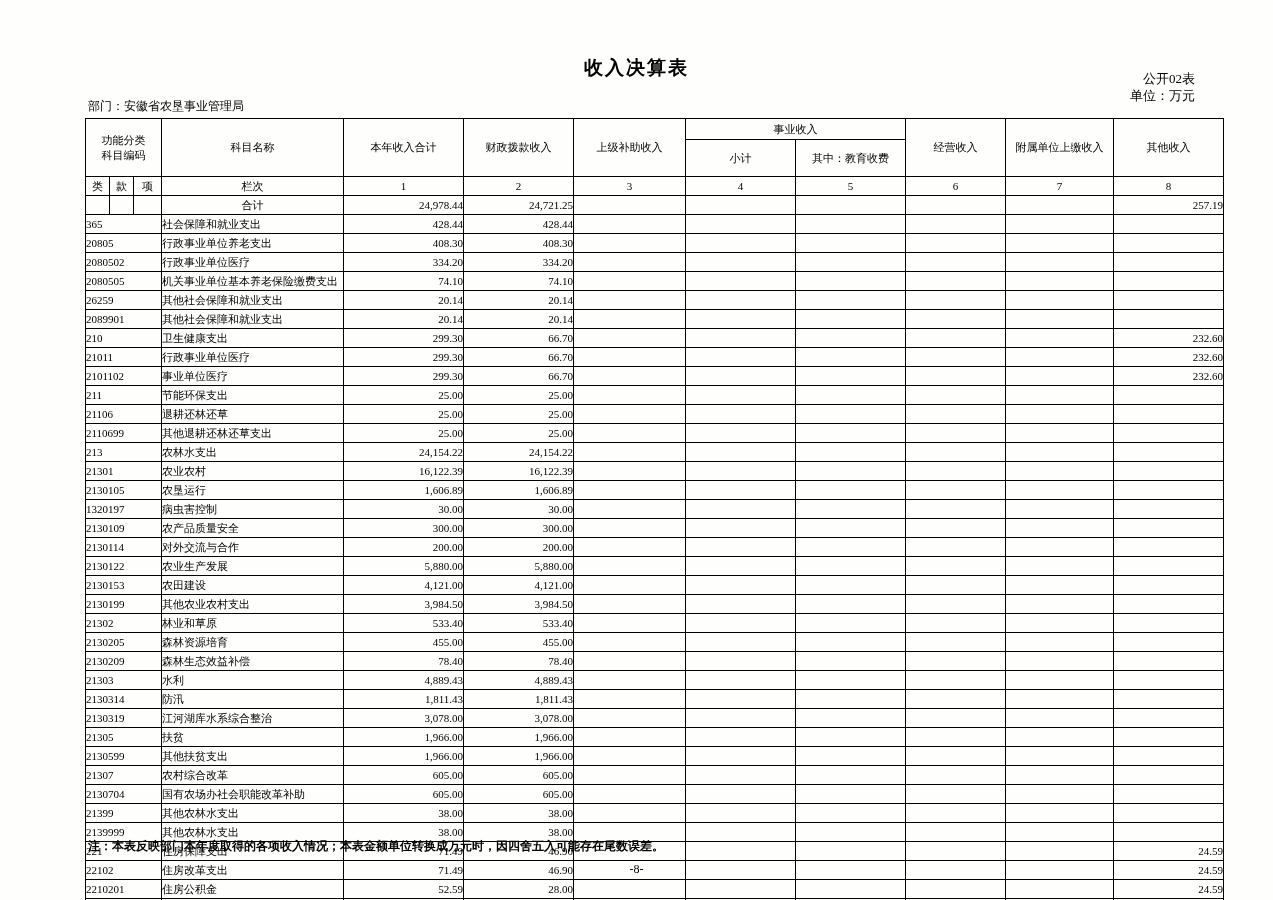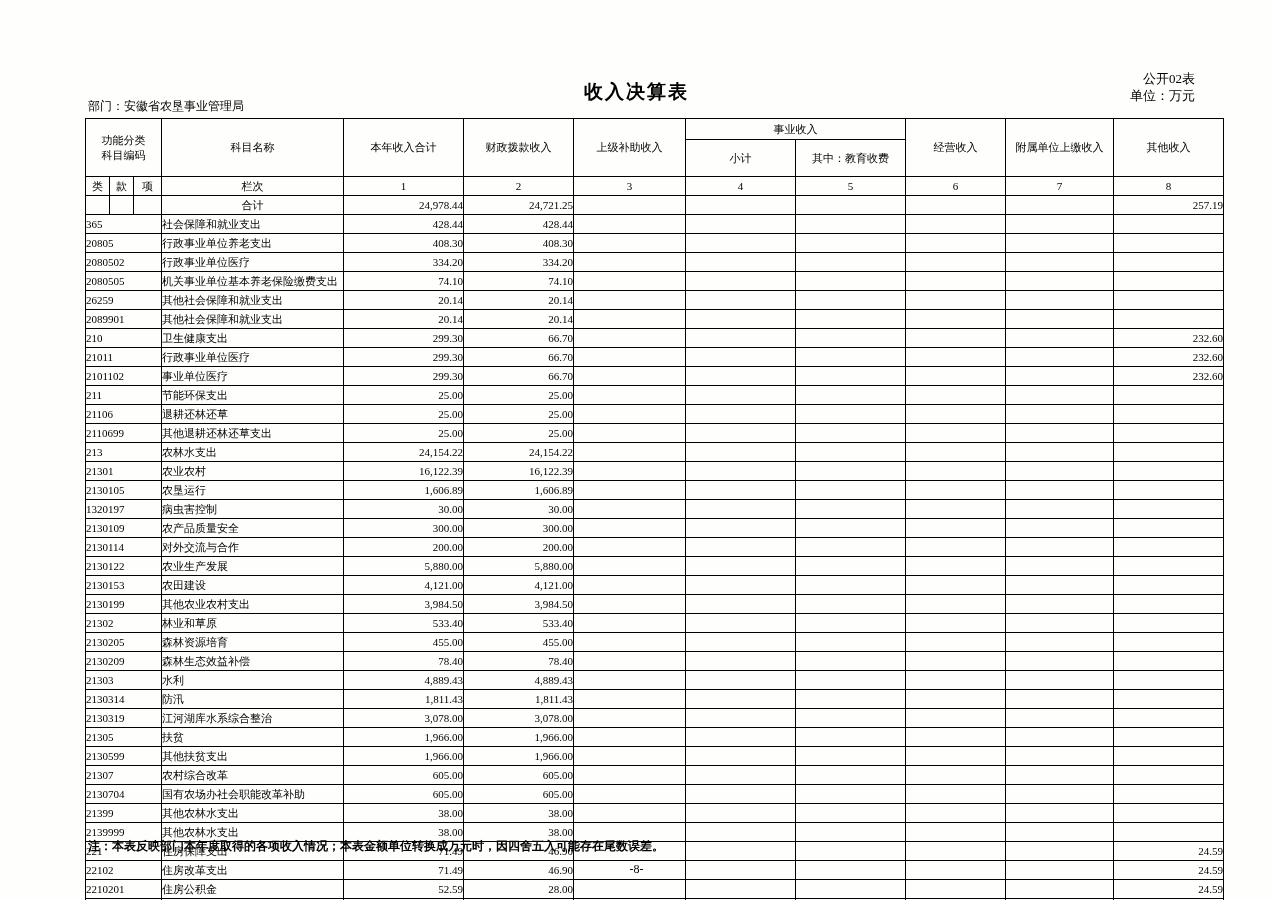--- a/index.html
+++ b/index.html
@@ -24,21 +24,20 @@
   }
   .title {
     position: absolute;
     top: 55px;
     left: 0;
     width: 1273px;
     text-align: center;
     font-size: 19px;
     font-weight: bold;
     letter-spacing: 2px;
-    margin-top: 24px;
   }
   .meta-right {
     position: absolute;
     right: 78px;
     top: 70px;
     text-align: right;
     font-size: 13px;
     line-height: 17px;
   }
   .meta-left {

